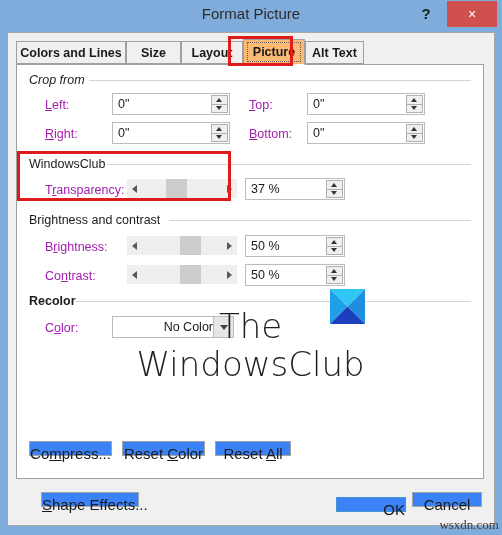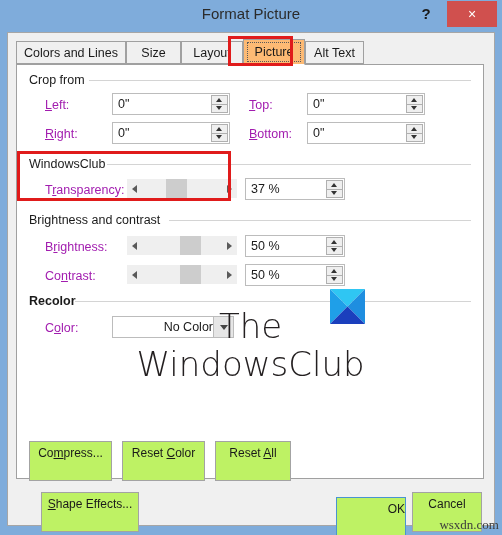--- a/index.html
+++ b/index.html
@@ -74,20 +74,21 @@
     border: 1px solid #a6a6a6;
     box-sizing: border-box;
   }
 
   
   #tabstrip {
     position: absolute;
     left: 8px; top: 6px;
     width: 468px;
     height: 25px;
+    font-weight: bold;
   }
   .tab {
     position: absolute;
     top: 2px;
     height: 23px;
     line-height: 22px;
     box-sizing: border-box;
     background: #f0f0f0;
     border: 1px solid #a0a0a0;
     font-size: 12.5px;
@@ -298,27 +299,27 @@
   #logo-mark {
     position: absolute;
     left: 312px; top: 14px;
     width: 35px; height: 35px;
     overflow: hidden;
   }
 
   
   .btn {
     position: absolute;
-    height: 40px;
+    height: 15px;
     line-height: 23px;
     text-align: center;
-    background: #bef264;
+    background: #3b82f6;
     border: 1px solid #a3a3a3;
     box-sizing: border-box;
-    font-size: 12px;
+    font-size: 15px;
     color: #1a1a1a;
     cursor: pointer;
     white-space: nowrap;
   }
   .btn u { text-decoration: underline; }
   .btn.default {
     border: 1px solid #4a93d1;
   }
 
   
@@ -366,21 +367,21 @@
       <div class="tab selected" style="left:227px; width:62px;">
         <span class="tab-inner">Picture</span>
       </div>
       <div class="tab" style="left:289px; width:59px;">
         <span>Alt Text</span>
       </div>
     </div>
 
     <div id="panel">
 
-      <div class="group-title" style="left:12px; top:8px;">Crop from</div>
+      <div class="group-title" style="left:12px; top:8px;font-style:italic;">Crop from</div>
       <div class="group-rule" style="left:72px; top:15px; width:382px;"></div>
 
       <div class="field-label" style="left:28px; top:33px;"><u>L</u>eft:</div>
       <div class="spinbox" style="left:95px; top:28px; width:118px;">
         <span class="val">0"</span>
         <span class="spin-btns">
           <span class="spin-up"></span>
           <span class="spin-sep"></span>
           <span class="spin-down"></span>
         </span>

